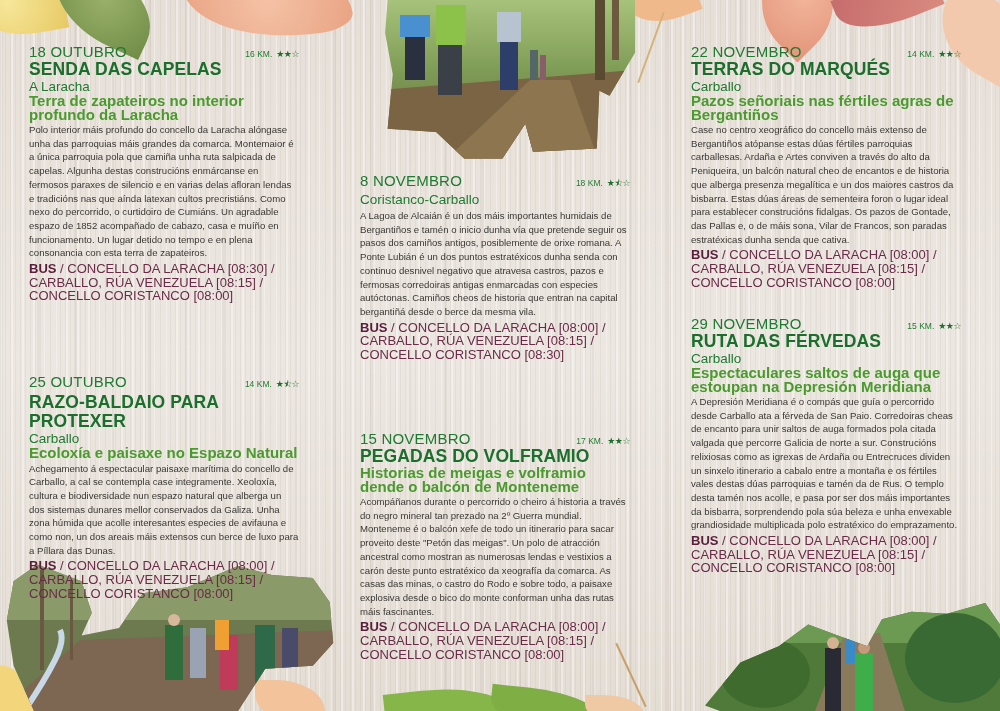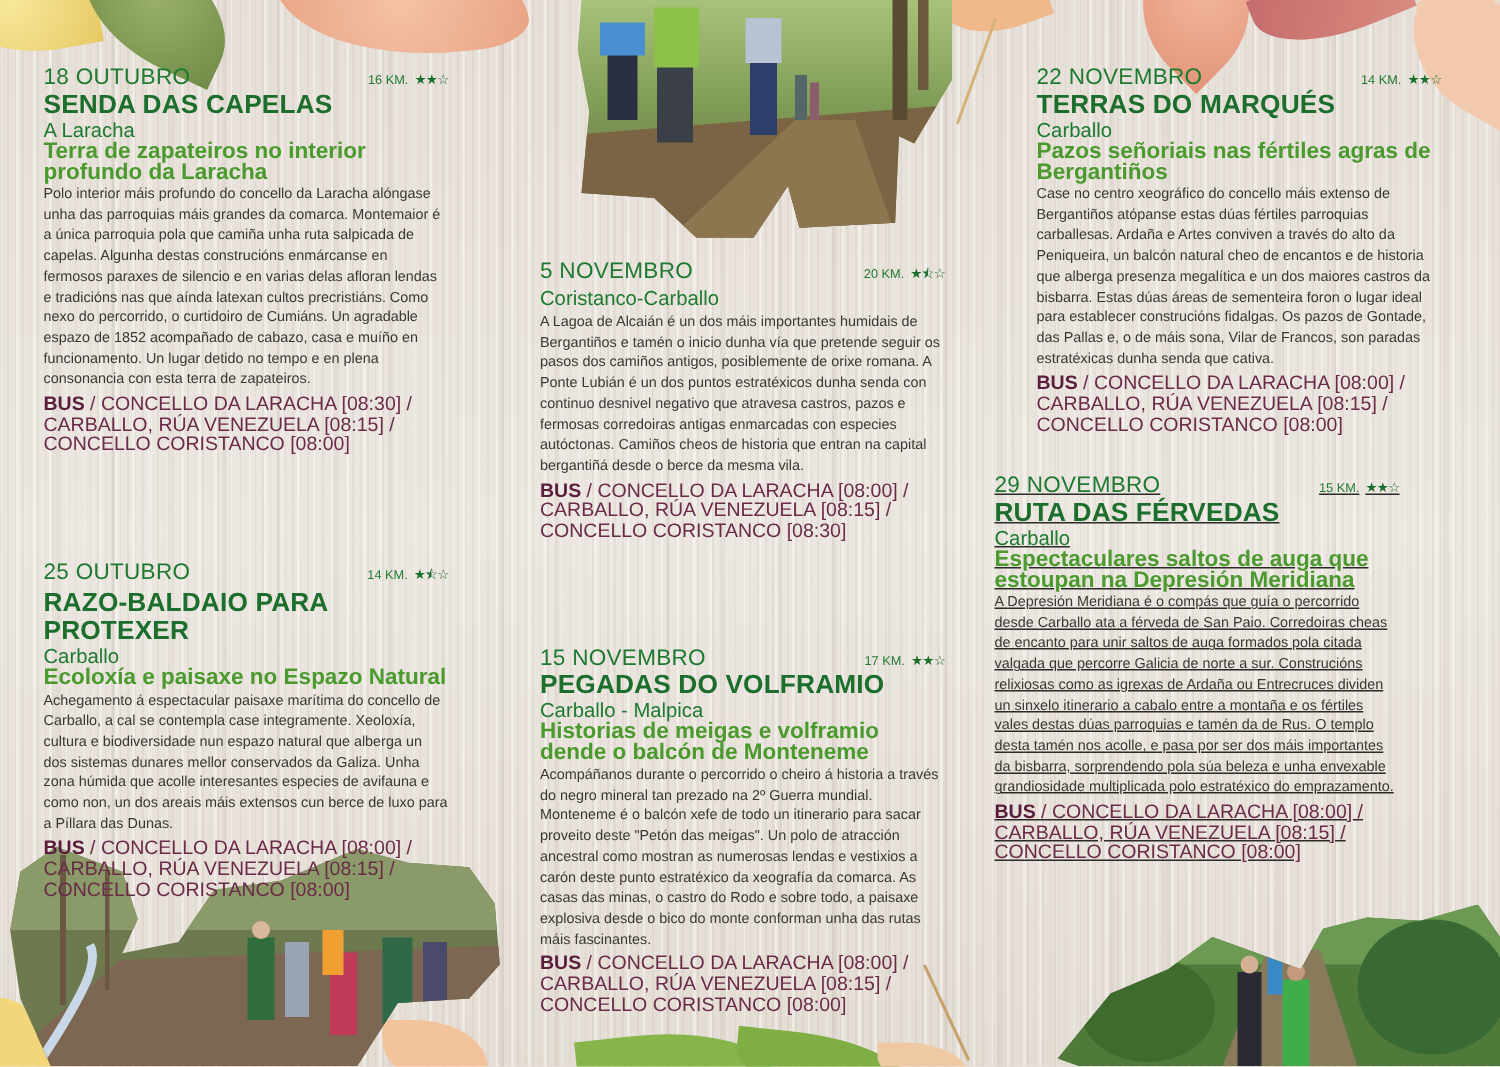--- a/index.html
+++ b/index.html
@@ -158,62 +158,61 @@
   </div>
   <div class="title">RAZO-BALDAIO PARA PROTEXER</div>
   <div class="place">Carballo</div>
   <div class="subtitle">Ecoloxía e paisaxe no Espazo Natural</div>
   <div class="desc">Achegamento á espectacular paisaxe marítima do concello de Carballo, a cal se contempla case integramente. Xeoloxía, cultura e biodiversidade nun espazo natural que alberga un dos sistemas dunares mellor conservados da Galiza. Unha zona húmida que acolle interesantes especies de avifauna e como non, un dos areais máis extensos cun berce de luxo para a Píllara das Dunas.</div>
   <div class="bus"><b>BUS</b><span> / CONCELLO DA LARACHA [08:00] / CARBALLO, RÚA VENEZUELA [08:15] / CONCELLO CORISTANCO [08:00]</span></div>
 </div>
 
 <div class="entry" style="left:360px;top:172px;width:270px;">
   <div class="head-row">
-    <span class="date">5 NOVEMBRO</span>
-    <span class="meta">
-        <span>20 KM.</span>
+    <span class="date">8 NOVEMBRO</span>
+    <span class="meta">
+        <span>18 KM.</span>
         <span class="stars">★⯪☆</span>
       </span>
   </div>
   <div class="place">Coristanco-Carballo</div>
   <div class="desc">A Lagoa de Alcaián é un dos máis importantes humidais de Bergantiños e tamén o inicio dunha vía que pretende seguir os pasos dos camiños antigos, posiblemente de orixe romana. A Ponte Lubián é un dos puntos estratéxicos dunha senda con continuo desnivel negativo que atravesa castros, pazos e fermosas corredoiras antigas enmarcadas con especies autóctonas. Camiños cheos de historia que entran na capital bergantiñá desde o berce da mesma vila.</div>
   <div class="bus"><b>BUS</b><span> / CONCELLO DA LARACHA [08:00] / CARBALLO, RÚA VENEZUELA [08:15] / CONCELLO CORISTANCO [08:30]</span></div>
 </div>
 
 <div class="entry" style="left:360px;top:430px;width:270px;">
   <div class="head-row">
     <span class="date">15 NOVEMBRO</span>
     <span class="meta">
         <span>17 KM.</span>
         <span class="stars">★★☆</span>
       </span>
   </div>
   <div class="title">PEGADAS DO VOLFRAMIO</div>
-  <div class="place">Carballo - Malpica</div>
   <div class="subtitle">Historias de meigas e volframio dende o balcón de Monteneme</div>
   <div class="desc">Acompáñanos durante o percorrido o cheiro á historia a través do negro mineral tan prezado na 2º Guerra mundial. Monteneme é o balcón xefe de todo un itinerario para sacar proveito deste "Petón das meigas". Un polo de atracción ancestral como mostran as numerosas lendas e vestixios a carón deste punto estratéxico da xeografía da comarca. As casas das minas, o castro do Rodo e sobre todo, a paisaxe explosiva desde o bico do monte conforman unha das rutas máis fascinantes.</div>
   <div class="bus"><b>BUS</b><span> / CONCELLO DA LARACHA [08:00] / CARBALLO, RÚA VENEZUELA [08:15] / CONCELLO CORISTANCO [08:00]</span></div>
 </div>
 
 <div class="entry" style="left:691px;top:43px;width:270px;">
   <div class="head-row">
     <span class="date">22 NOVEMBRO</span>
     <span class="meta">
         <span>14 KM.</span>
         <span class="stars">★★☆</span>
       </span>
   </div>
   <div class="title">TERRAS DO MARQUÉS</div>
   <div class="place">Carballo</div>
   <div class="subtitle">Pazos señoriais nas fértiles agras de Bergantiños</div>
   <div class="desc">Case no centro xeográfico do concello máis extenso de Bergantiños atópanse estas dúas fértiles parroquias carballesas. Ardaña e Artes conviven a través do alto da Peniqueira, un balcón natural cheo de encantos e de historia que alberga presenza megalítica e un dos maiores castros da bisbarra. Estas dúas áreas de sementeira foron o lugar ideal para establecer construcións fidalgas. Os pazos de Gontade, das Pallas e, o de máis sona, Vilar de Francos, son paradas estratéxicas dunha senda que cativa.</div>
   <div class="bus"><b>BUS</b><span> / CONCELLO DA LARACHA [08:00] / CARBALLO, RÚA VENEZUELA [08:15] / CONCELLO CORISTANCO [08:00]</span></div>
 </div>
 
-<div class="entry" style="left:663px;top:315px;width:270px;text-decoration:underline;">
+<div class="entry" style="left:691px;top:315px;width:270px;">
   <div class="head-row">
     <span class="date">29 NOVEMBRO</span>
     <span class="meta">
         <span>15 KM.</span>
         <span class="stars">★★☆</span>
       </span>
   </div>
   <div class="title">RUTA DAS FÉRVEDAS</div>
   <div class="place">Carballo</div>
   <div class="subtitle">Espectaculares saltos de auga que estoupan na Depresión Meridiana</div>

